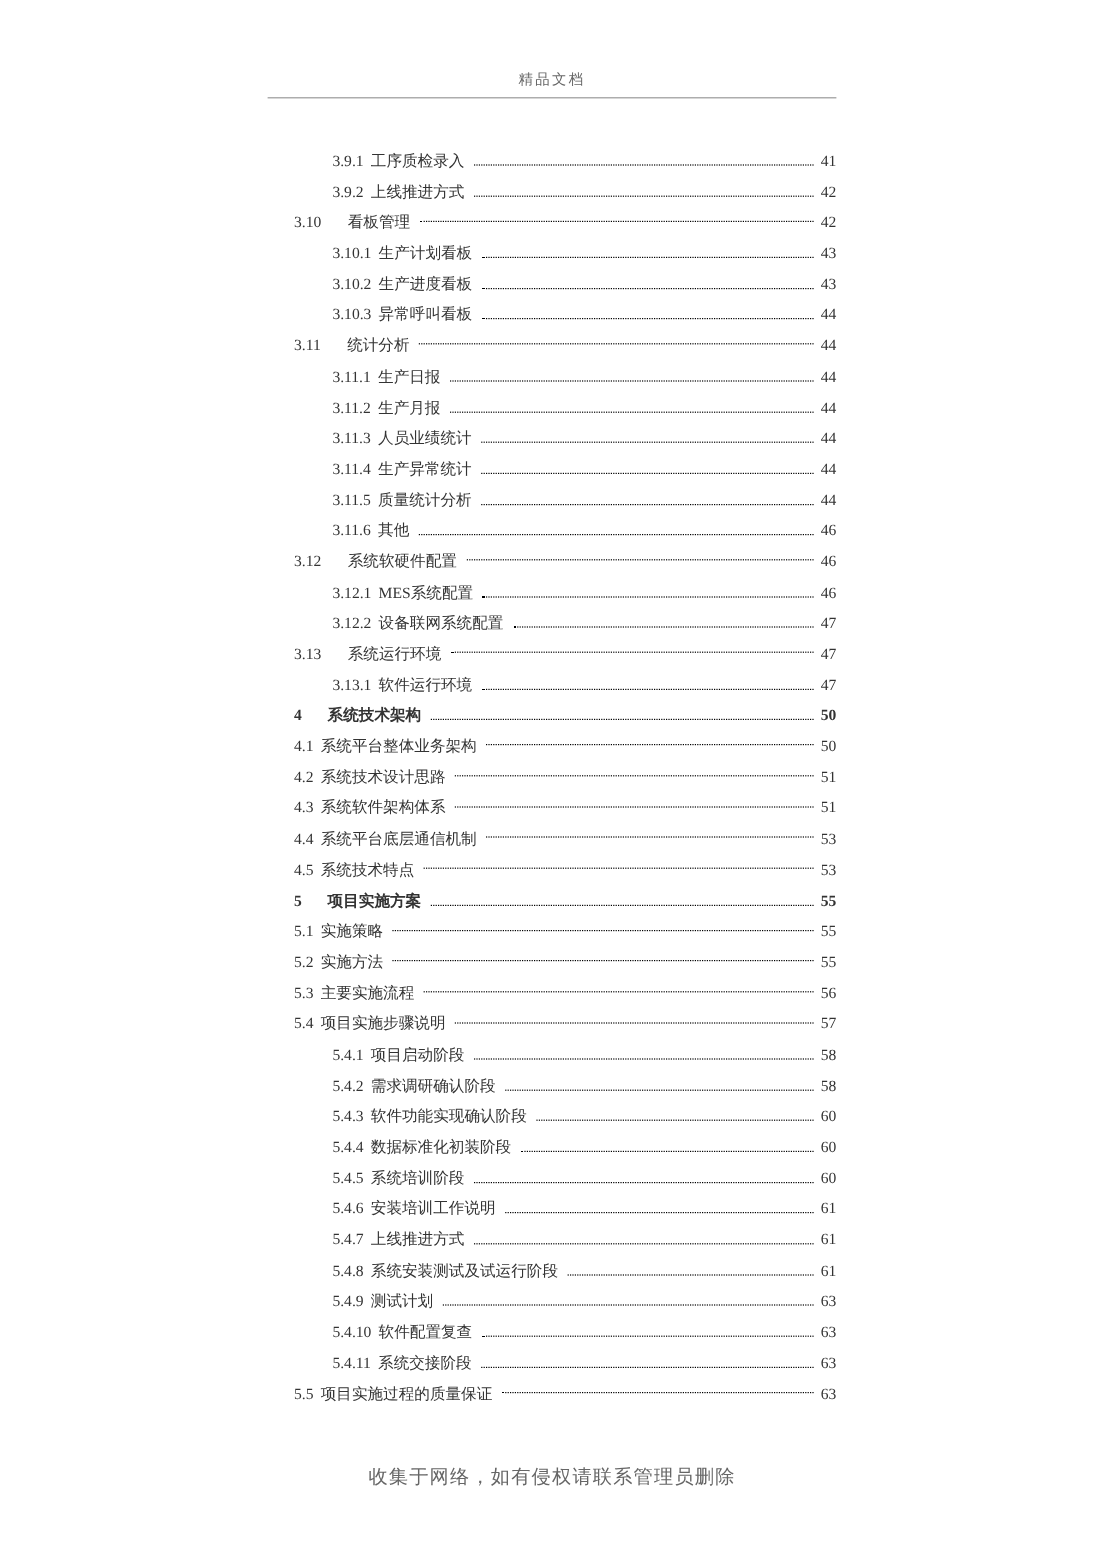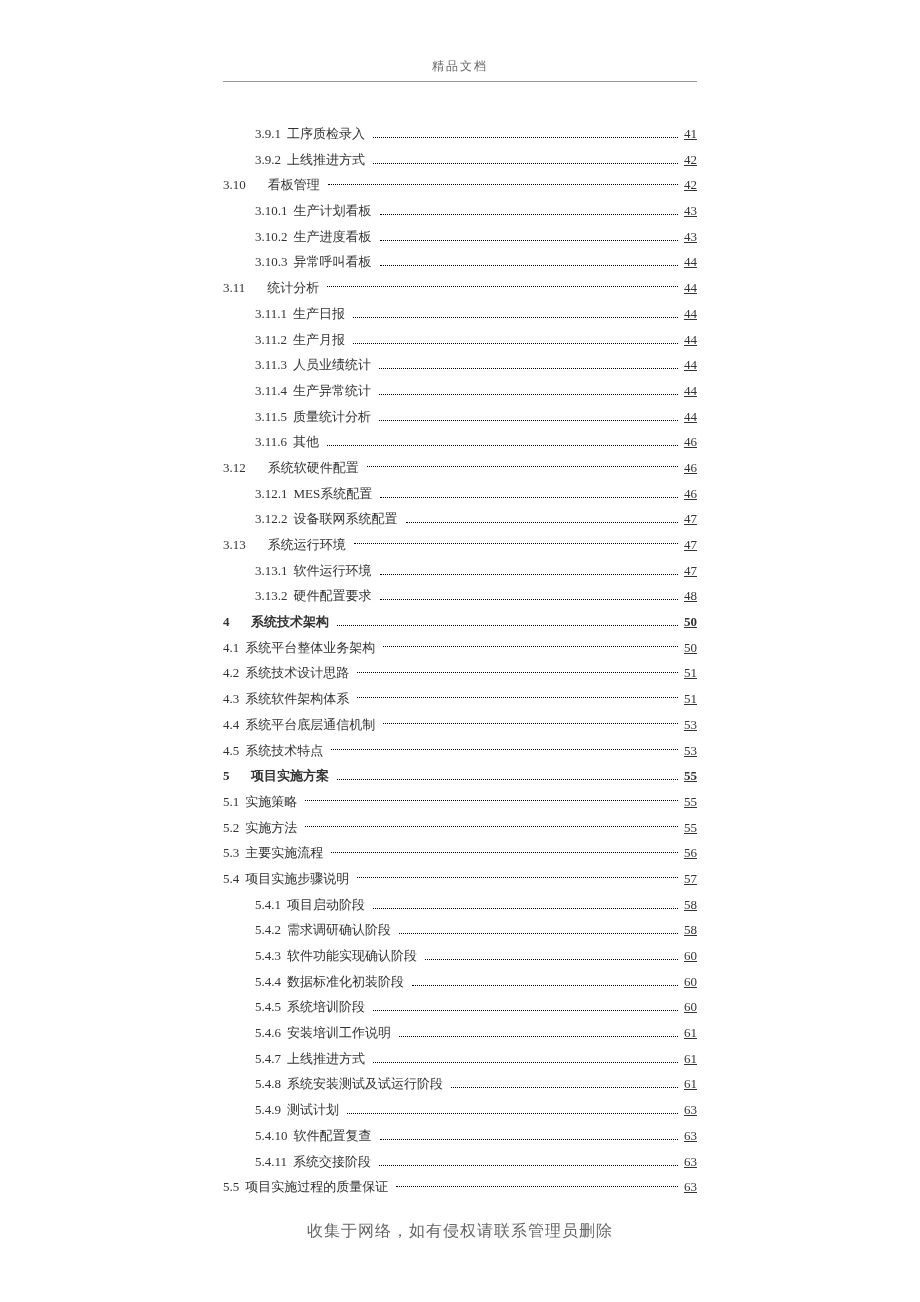--- a/index.html
+++ b/index.html
@@ -28,40 +28,40 @@
   }
   .toc {
     font-size: 13px;
     line-height: 1.9;
   }
   .toc-row {
     display: flex;
     align-items: baseline;
     white-space: nowrap;
     margin-bottom: 1px;
+    margin-left: 22px;
   }
   .indent-0 { padding-left: 0px; }
   .indent-1 { padding-left: 0px; align-items: center; }
   .indent-2 { padding-left: 32px; }
   .toc-num {
     margin-right: 6px;
   }
   .wide-num { margin-right: 22px; }
   .toc-label {
     margin-right: 4px;
   }
   .dots {
     flex: 1 1 auto;
     border-bottom: 1px dotted #000;
     margin: 0 4px 3px 4px;
     min-width: 10px;
   }
   .page-num {
     margin-left: 2px;
-    text-decoration: underline;
   }
   .bold { font-weight: bold; }
   .chapter-num {
     display: inline-block;
     width: 22px;
     font-weight: bold;
   }
   .footer {
     position: absolute;
     bottom: 60px;
@@ -181,26 +181,20 @@
         <span class="toc-label">系统运行环境</span>
         <span class="dots"></span>
         <span class="page-num">47</span>
       </div>
       <div class="toc-row indent-2">
         <span class="toc-num">3.13.1</span>
         <span class="toc-label">软件运行环境</span>
         <span class="dots"></span>
         <span class="page-num">47</span>
       </div>
-      <div class="toc-row indent-2">
-        <span class="toc-num">3.13.2</span>
-        <span class="toc-label">硬件配置要求</span>
-        <span class="dots"></span>
-        <span class="page-num">48</span>
-      </div>
       <div class="toc-row indent-0 bold">
         <span class="toc-num chapter-num">4</span>
         <span class="toc-label">系统技术架构</span>
         <span class="dots"></span>
         <span class="page-num">50</span>
       </div>
       <div class="toc-row indent-1">
         <span class="toc-num">4.1</span>
         <span class="toc-label">系统平台整体业务架构</span>
         <span class="dots"></span>

